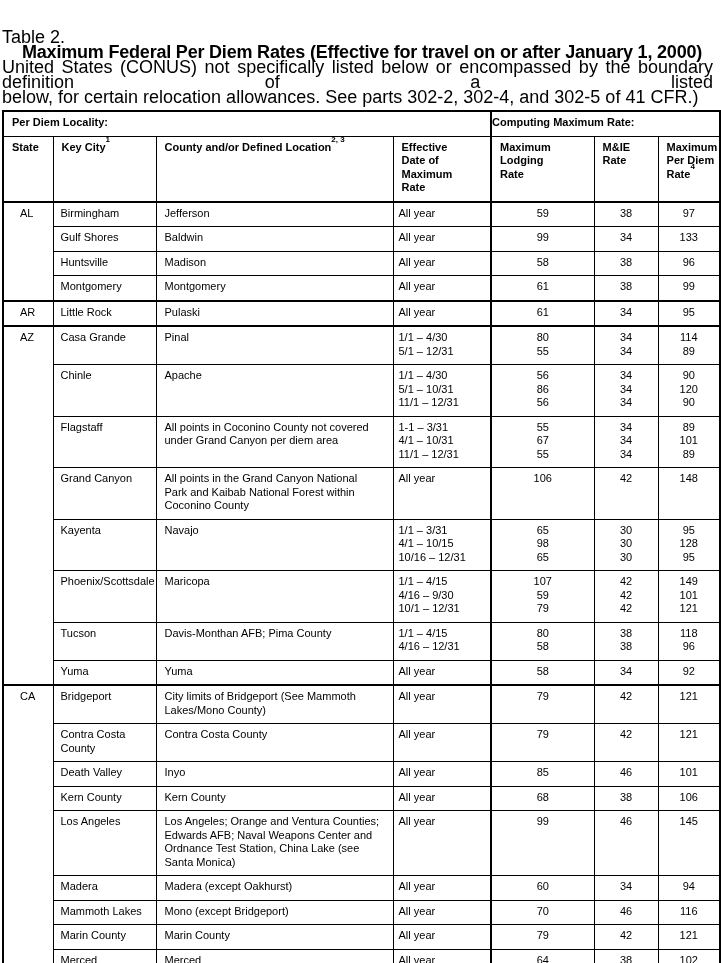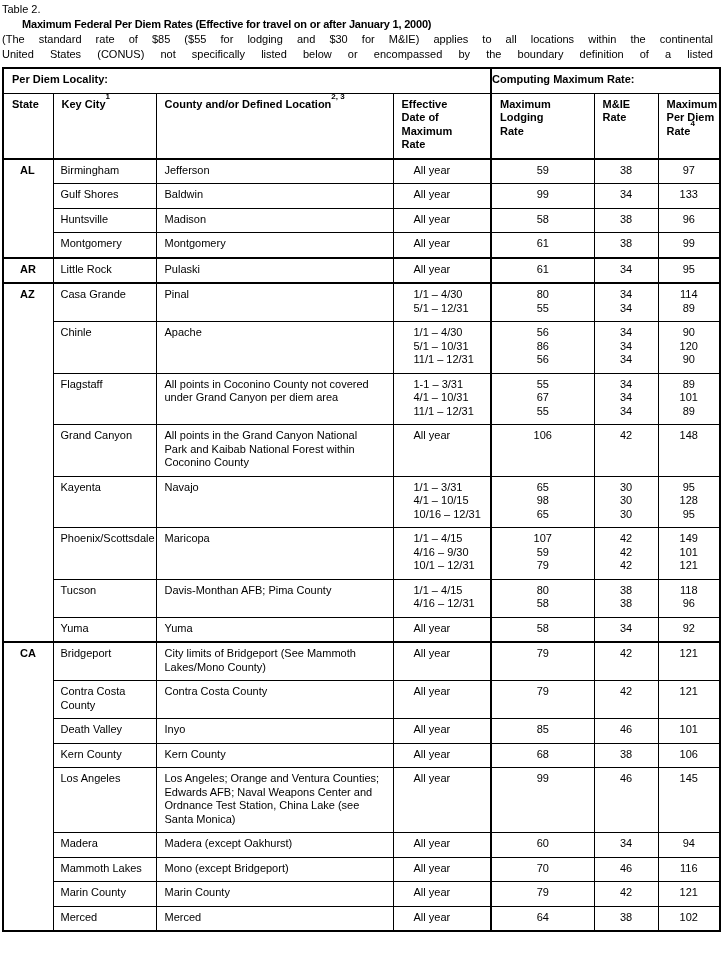--- a/index.html
+++ b/index.html
@@ -4,21 +4,21 @@
 <style>
   * { margin:0; padding:0; box-sizing:border-box; }
   html,body { background:#ffffff; }
   body {
     width:721px; height:963px;
     font-family:"Liberation Sans", sans-serif;
     color:#000;
     overflow:hidden;
   }
   .page { padding:2px 0 0 2px; }
-  .doc-head { width:711px; font-size:11px; line-height:15px; }
+  .doc-head { width:711px; font-size:18px; line-height:15px;margin-top:28px; }
   .doc-title { font-weight:bold; letter-spacing:-0.2px;padding-left:20px; }
   .intro-line { text-align:justify; text-align-last:justify; }
   .intro-line.last-line { text-align-last:auto; }
 
   table.rates {
     margin-top:5px;
     width:717px;
     border-collapse:collapse;
     table-layout:fixed;
     border:2px solid #000;
@@ -39,41 +39,41 @@
     padding:4px 4px 6px 8px;
     text-align:left;
     font-weight:normal;
     overflow:hidden;
   }
   th { font-weight:bold; }
   tr.grp-head th { border-bottom:1px solid #000; }
   tr.col-head th { border-bottom:2px solid #000; }
   .thickL { border-left:2px solid #000 !important; }
   .compute { padding-left:0; }
-  td.state   { padding-left:16px;font-weight:bold; }
+  td.state   { padding-left:16px; }
   td.keycity { padding-left:7px; padding-right:1px; }
   td.county  { padding-right:12px; }
-  td.dates   { padding-left:20px; white-space:nowrap;margin-left:14px; }
+  td.dates   { padding-left:5px; white-space:nowrap;margin-left:14px; }
   td.num     { padding-left:2px; padding-right:2px; text-align:center; }
   tbody tr.group-start td { border-top:2px solid #000; }
   sup.sup {
     font-size:8px; line-height:0;
     position:relative; top:-4px;
   }
 </style>
 </head>
 <body>
 
 <div class="page">
   <div class="doc-head">
     <div class="table-label">Table 2.</div>
     <div class="doc-title">Maximum Federal Per Diem Rates (Effective for travel on or after January 1, 2000)</div>
     <div class="intro">
-        <div class="intro-line">(The standard rate of $85 ($55 for lodging and $30 for M&amp;IE) applies to all locations within the continental</div>
         <div class="intro-line">United States (CONUS) not specifically listed below or encompassed by the boundary definition of a listed</div>
+        <div class="intro-line last-line">below, for certain relocation allowances. See parts 302-2, 302-4, and 302-5 of 41 CFR.)</div>
       </div>
   </div>
 
   <table class="rates">
     <colgroup>
       <col class="c-state">
         <col class="c-keycity">
         <col class="c-county">
         <col class="c-dates">
       <col class="c-lodging">

